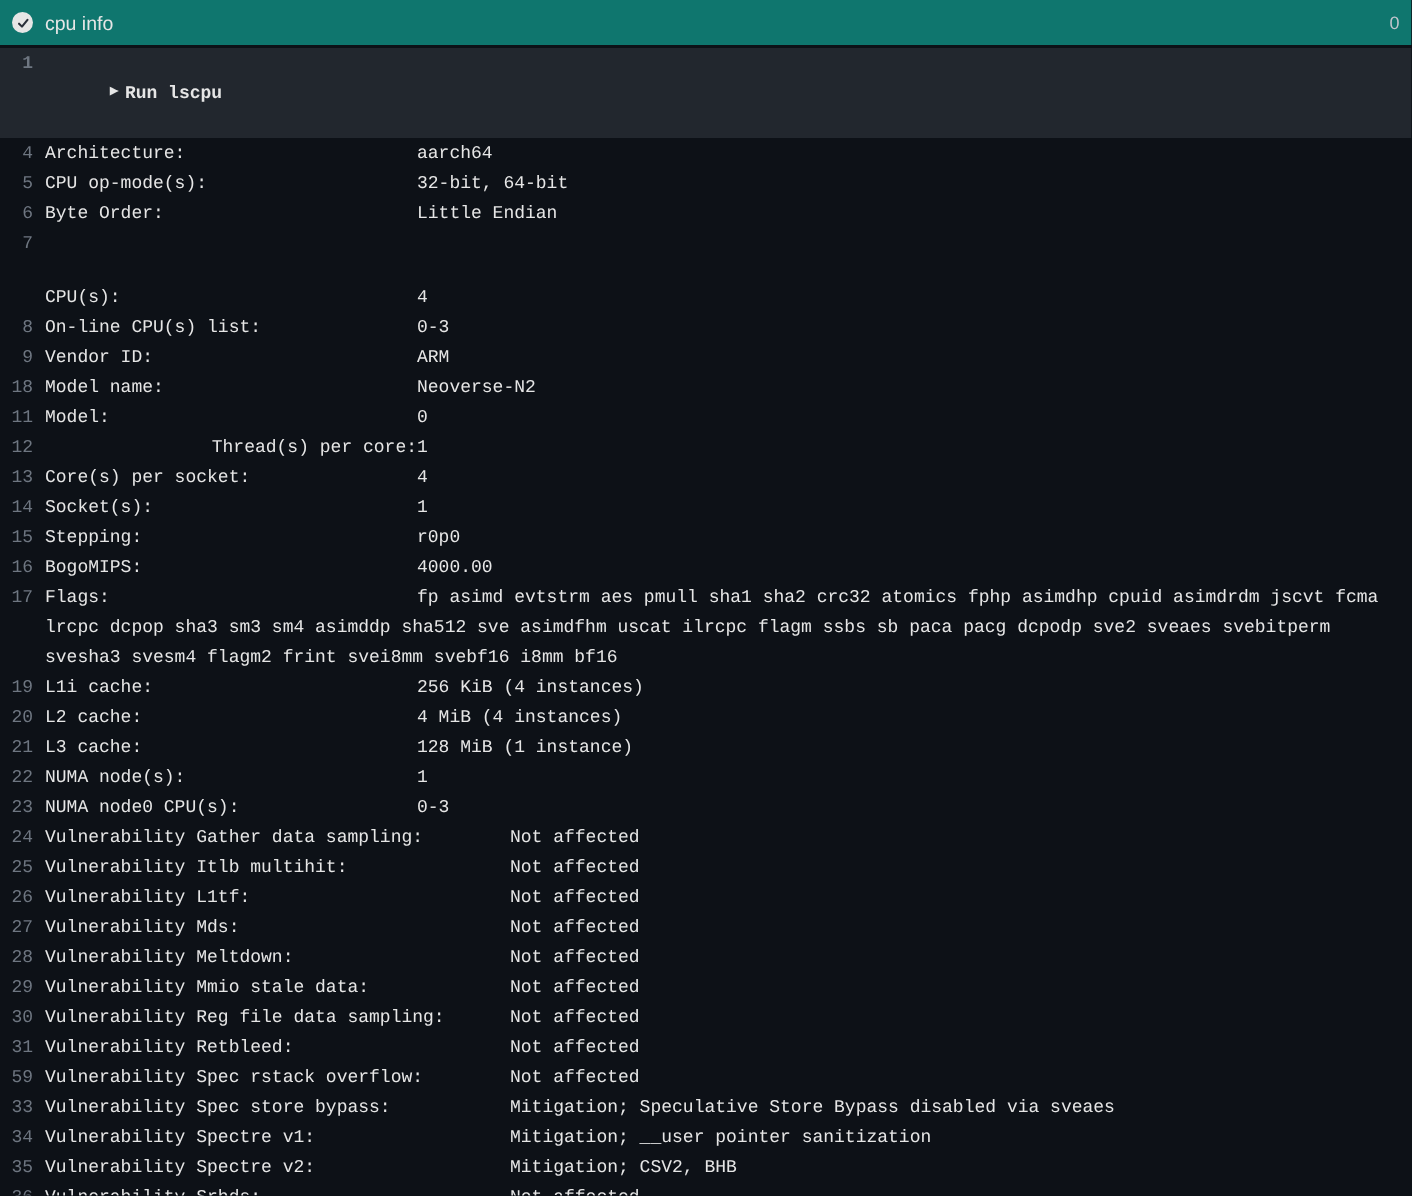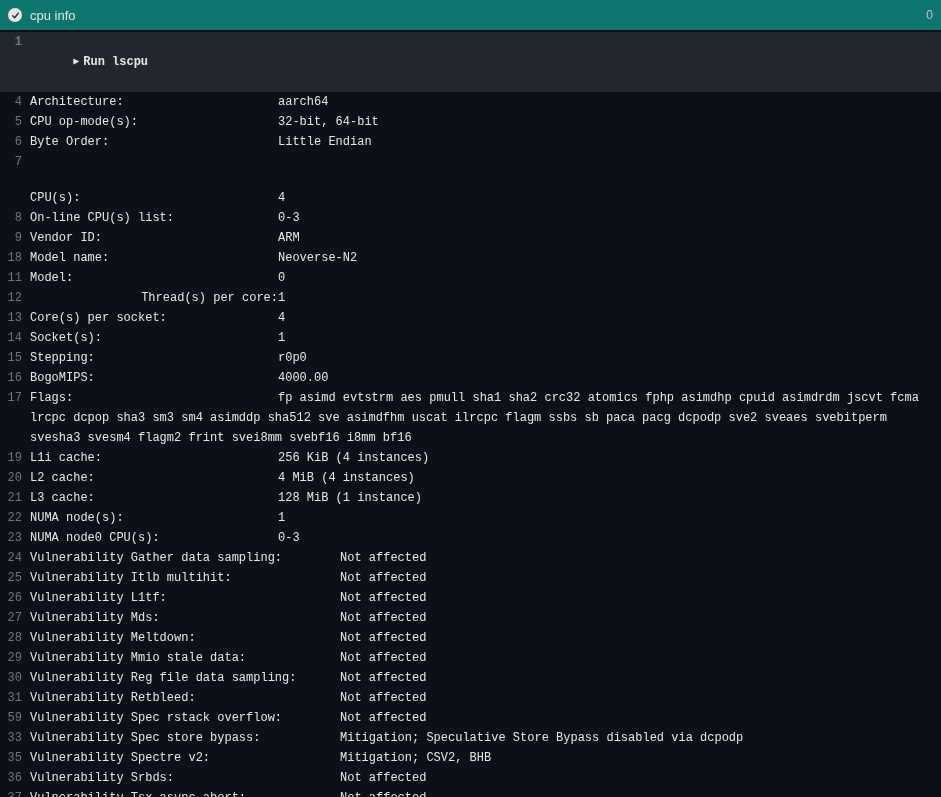--- a/index.html
+++ b/index.html
@@ -207,21 +207,25 @@
       <div class="line">
         <div class="gutter">31</div>
         <div class="content kv"><span class="k" style="min-width: 310px;">Vulnerability Retbleed:</span><span>Not affected</span></div>
       </div>
       <div class="line">
         <div class="gutter">59</div>
         <div class="content kv"><span class="k" style="min-width: 310px;">Vulnerability Spec rstack overflow:</span><span>Not affected</span></div>
       </div>
       <div class="line">
         <div class="gutter">33</div>
-        <div class="content kv"><span class="k" style="min-width: 310px;">Vulnerability Spec store bypass:</span><span>Mitigation; Speculative Store Bypass disabled via dcpodp</span></div>
+        <div class="content kv"><span class="k" style="min-width: 310px;">Vulnerability Spec store bypass:</span><span>Mitigation; Speculative Store Bypass disabled via sveaes</span></div>
+      </div>
+      <div class="line">
+        <div class="gutter">34</div>
+        <div class="content kv"><span class="k" style="min-width: 310px;">Vulnerability Spectre v1:</span><span>Mitigation; __user pointer sanitization</span></div>
       </div>
       <div class="line">
         <div class="gutter">35</div>
         <div class="content kv"><span class="k" style="min-width: 310px;">Vulnerability Spectre v2:</span><span>Mitigation; CSV2, BHB</span></div>
       </div>
       <div class="line">
         <div class="gutter">36</div>
         <div class="content kv"><span class="k" style="min-width: 310px;">Vulnerability Srbds:</span><span>Not affected</span></div>
       </div>
       <div class="line">

